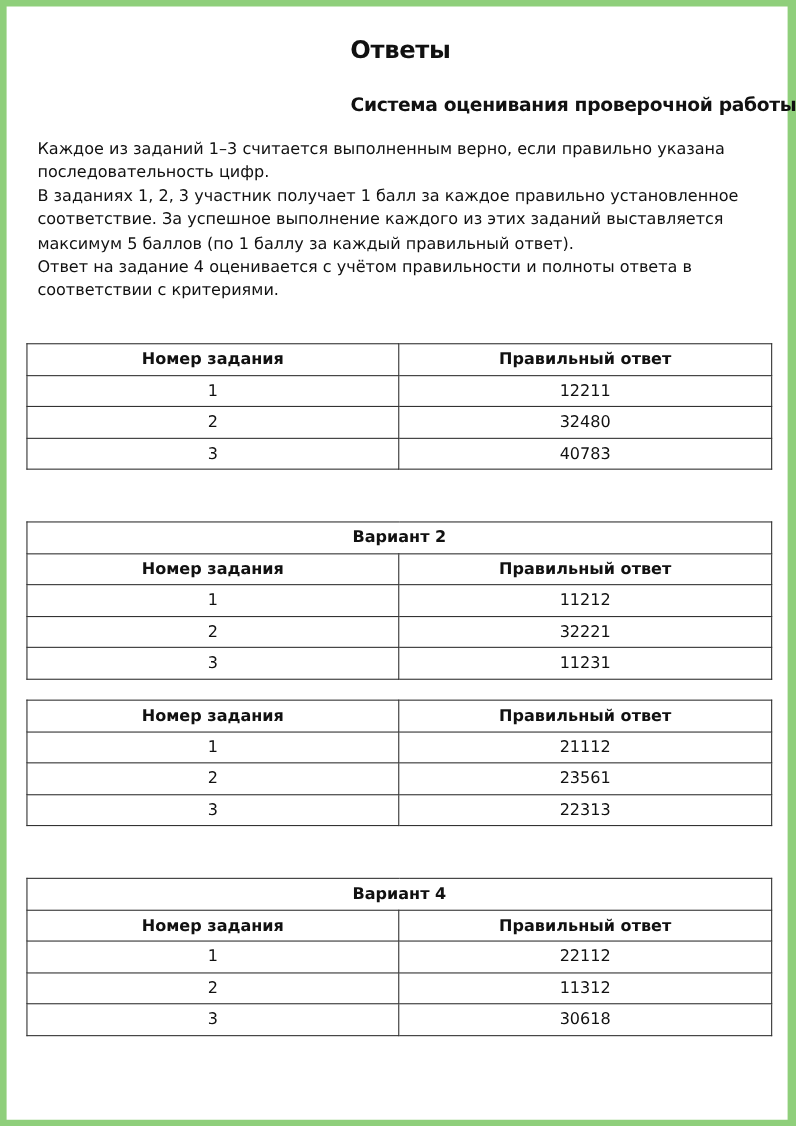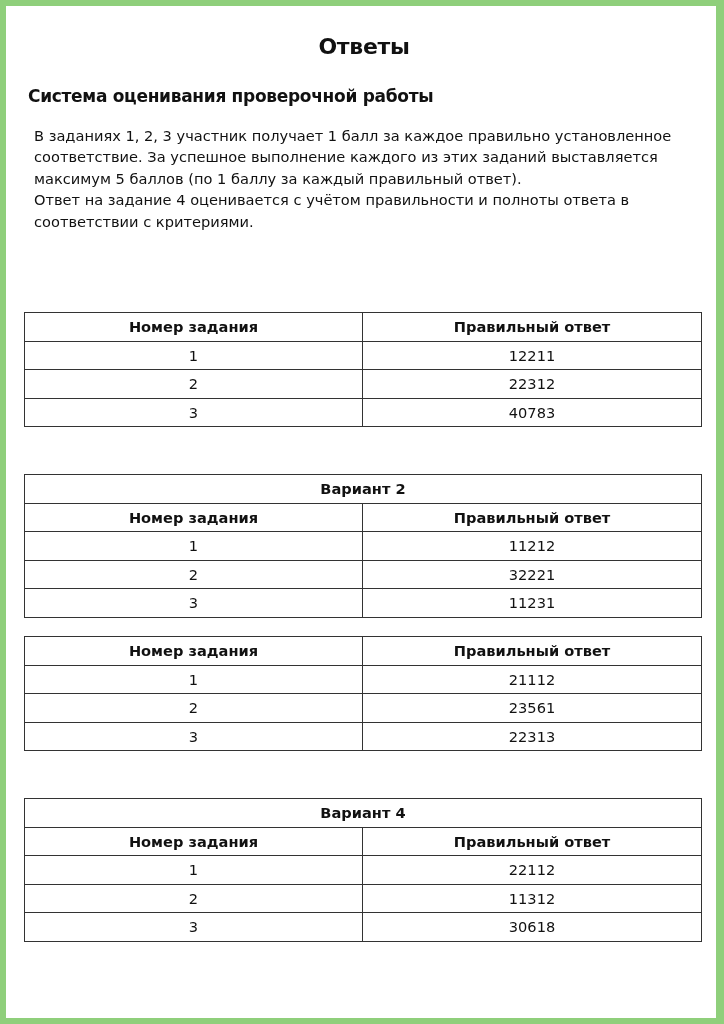--- a/index.html
+++ b/index.html
@@ -23,25 +23,24 @@
     .title {
       position: absolute; left: 4px; right: 0; top: 34px;
       text-align: center;
       font-family: "DejaVu Sans", sans-serif;
       font-weight: bold;
       font-size: 22px;
       letter-spacing: -0.3px;
     }
     .subtitle {
       position: absolute; left: 0; right: 0; top: 86px;
-      text-align: left;
+      text-align: right;
       font-weight: bold;
       font-size: 17px;
       letter-spacing: -0.3px;
-      padding-left: 28px;
     }
     .intro {
       position: absolute; left: 34px; top: 125px; width: 660px;
       font-size: 14.6px;
       line-height: 21.4px;
     }
     .intro p { margin: 0; }
     .variant {
       position: absolute; left: 24px;
       width: 677px;
@@ -62,41 +61,42 @@
   </style>
 </head>
 <body>
 
 <div class="frame"></div>
 
 <h1 class="title" style="margin:0">Ответы</h1>
 <h2 class="subtitle" style="margin:0">Система оценивания проверочной работы</h2>
 
 <div class="intro">
+  <p>Каждое из заданий 1–3 считается выполненным верно, если правильно указана последовательность цифр.</p>
   <p>В заданиях 1, 2, 3 участник получает 1 балл за каждое правильно установленное соответствие. За успешное выполнение каждого из этих заданий выставляется максимум 5 баллов (по 1 баллу за каждый правильный ответ).</p>
   <p>Ответ на задание 4 оценивается с учётом правильности и полноты ответа в соответствии с критериями.</p>
 </div>
 
 <table class="variant" style="top:312px">
   <colgroup>
       <col class="c1">
       <col class="c2">
     </colgroup>
   <tbody>
   <tr>
     <th>Номер задания</th>
     <th>Правильный ответ</th>
   </tr>
   <tr>
     <td>1</td>
     <td>12211</td>
   </tr>
   <tr>
     <td>2</td>
-    <td>22312</td>
+    <td>32480</td>
   </tr>
   <tr>
     <td>3</td>
     <td>40783</td>
   </tr>
 </tbody>
   </table>
 
 <table class="variant" style="top:474px">
   <colgroup>

